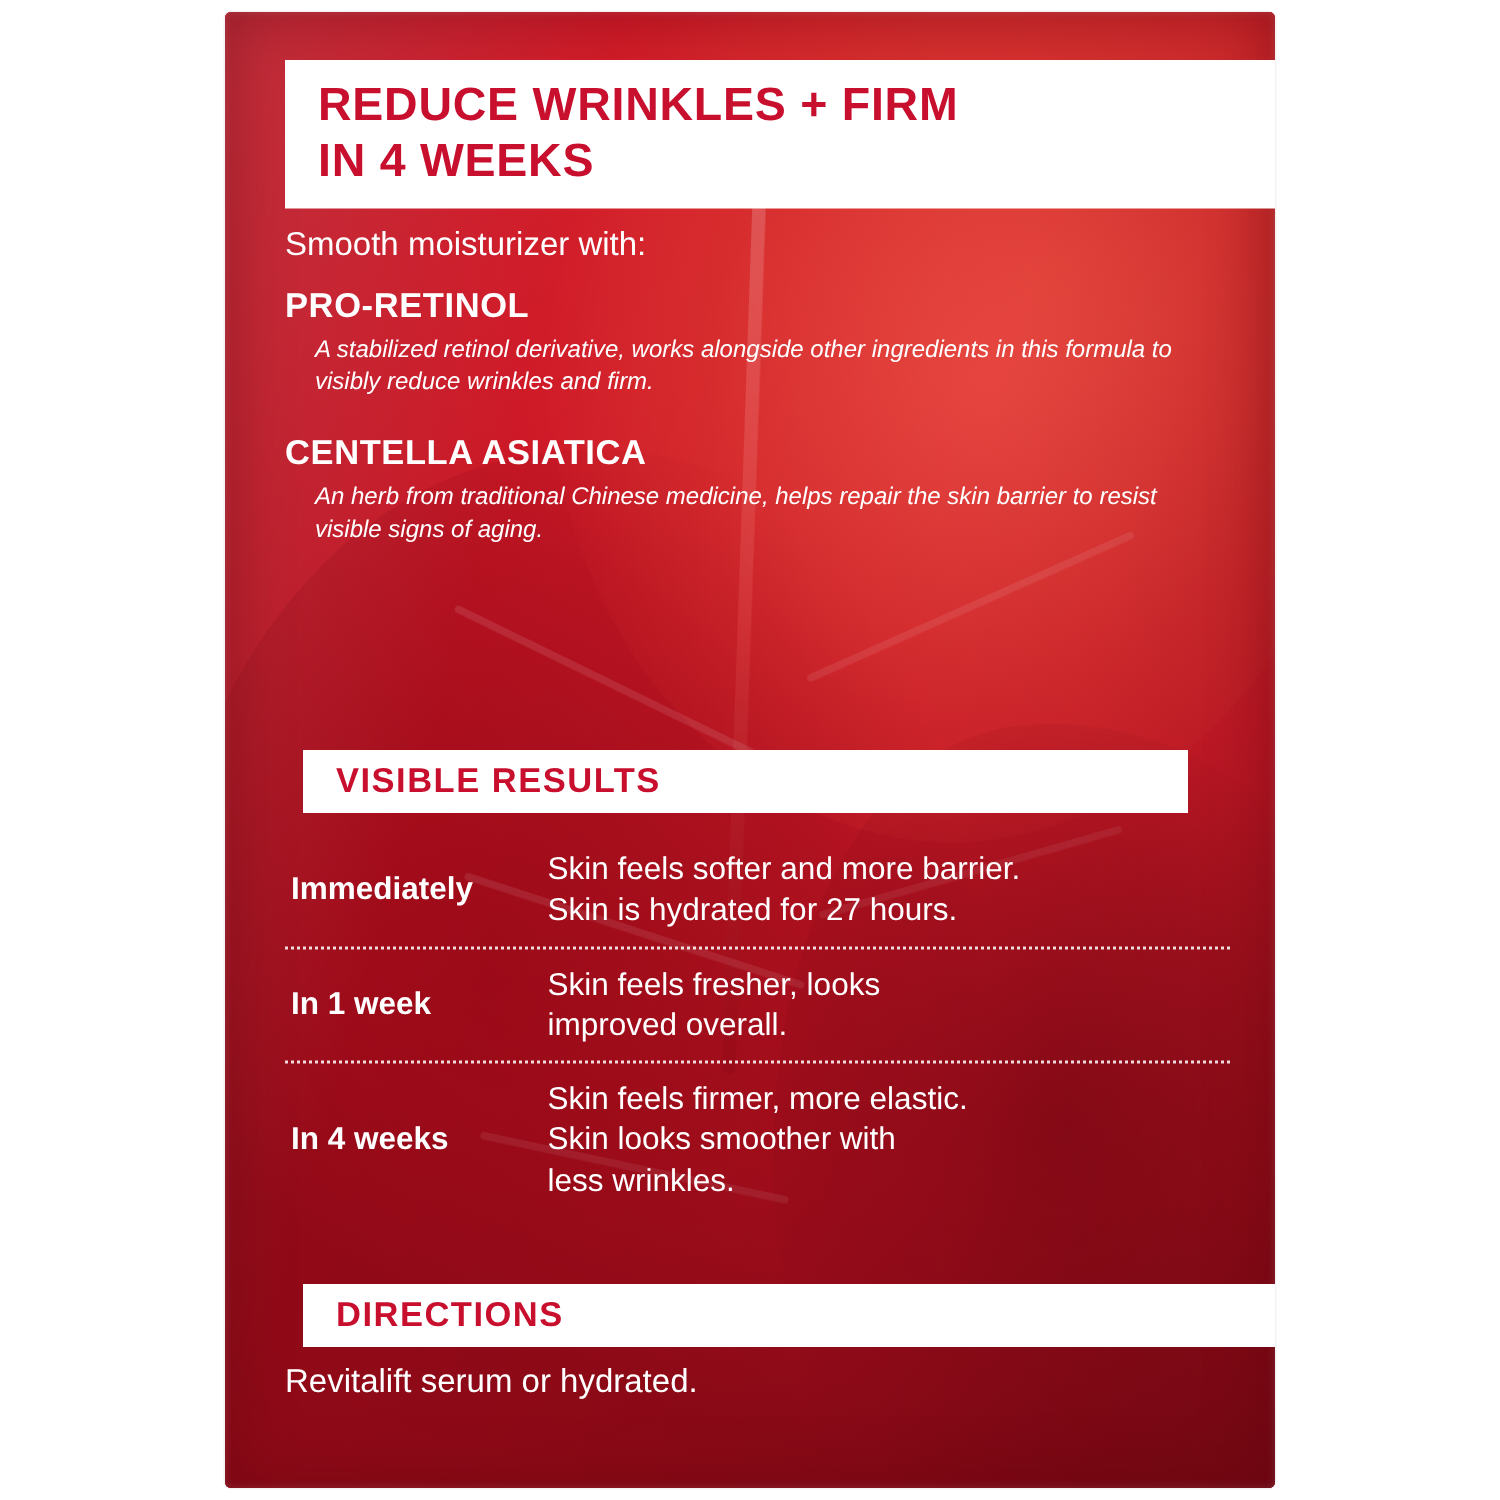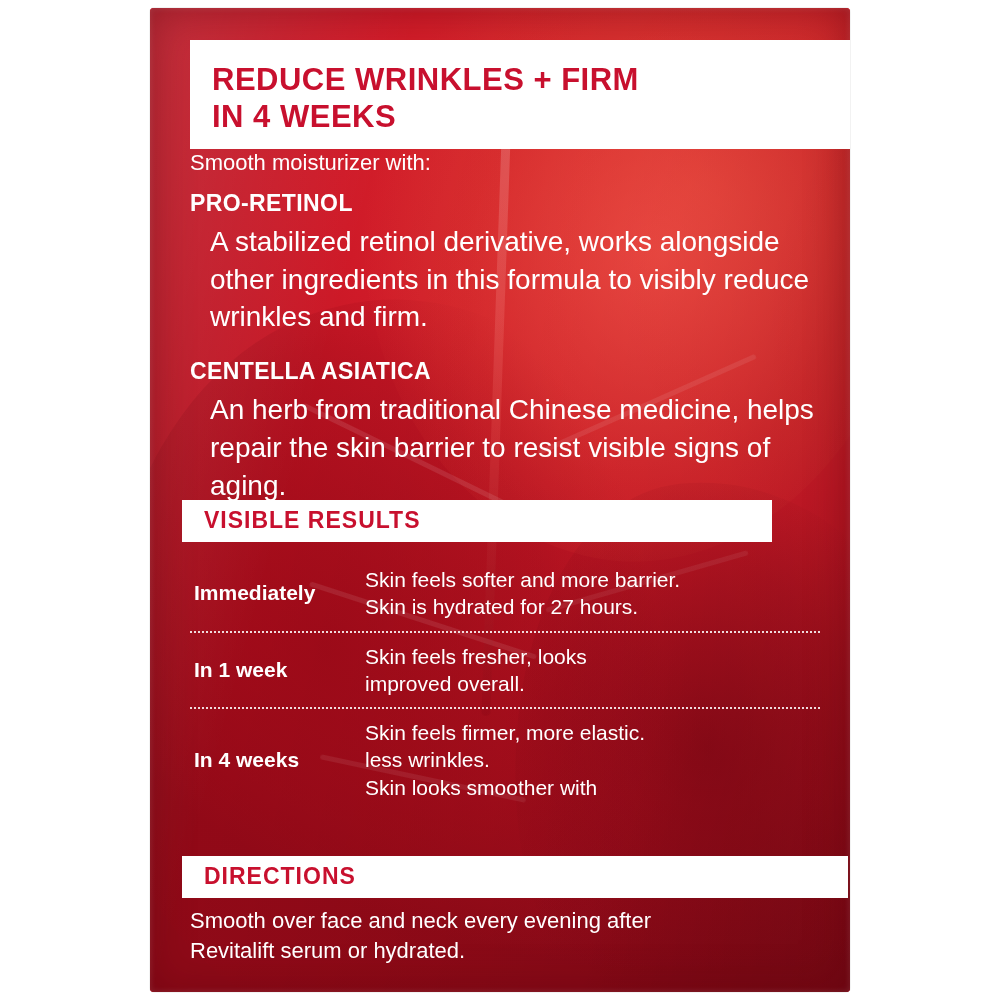--- a/index.html
+++ b/index.html
@@ -107,21 +107,21 @@
     color: #c8102e;
     font-weight: bold;
     letter-spacing: 0.5px;
   }
 
   .headline {
     position: absolute;
     left: 40px;
     top: 32px;
     width: 717px;
-    padding: 22px 0 14px 22px;
+    padding: 12px 0 14px 22px;
     font-size: 31px;
     line-height: 1.18;
     box-sizing: border-box;
   }
   .headline .line { display: block; white-space: pre; }
 
   .intro {
     position: absolute;
     left: 40px;
     top: 140px;
@@ -133,28 +133,29 @@
 
   .ing-name {
     font-weight: bold;
     font-size: 23px;
     letter-spacing: 0.4px;
     margin: 0 0 4px 0;
   }
   .ing-desc {
     margin: 0 0 20px 0;
     padding-left: 20px;
-    font-size: 28px;
+    font-size: 16px;
     line-height: 1.35;
+    font-style: italic;
   }
   .ing-desc:last-child { margin-bottom: 0; }
 
   .section-banner {
     position: absolute;
-    left: 32px;
+    left: 52px;
     width: 590px;
     padding: 7px 4px 8px 22px;
     font-size: 23px;
     letter-spacing: 1px;
     box-sizing: border-box;
   }
   #visible-results-banner { top: 492px; }
   #directions-banner { top: 848px; width: 666px; }
 
   .results {
@@ -255,28 +256,27 @@
           <span class="l">improved overall.</span>
         </div>
       </div>
 
       <div class="divider"></div>
 
       <div class="result-row">
         <div class="result-label">In 4 weeks</div>
         <div class="result-text">
           <span class="l">Skin feels firmer, more elastic.</span>
+          <span class="l">Skin looks smoother with</span>
           <span class="l">less wrinkles.</span>
-          <span class="l">Skin looks smoother with</span>
         </div>
       </div>
 
     </div>
 
     <div class="banner section-banner" id="directions-banner">DIRECTIONS</div>
 
     <div class="directions-text">
-      <span class="l">Smooth over face and neck every evening after</span>
       <span class="l">Revitalift serum or hydrated.</span>
     </div>
 
   </div>
 </div>
 
 </body></html>

